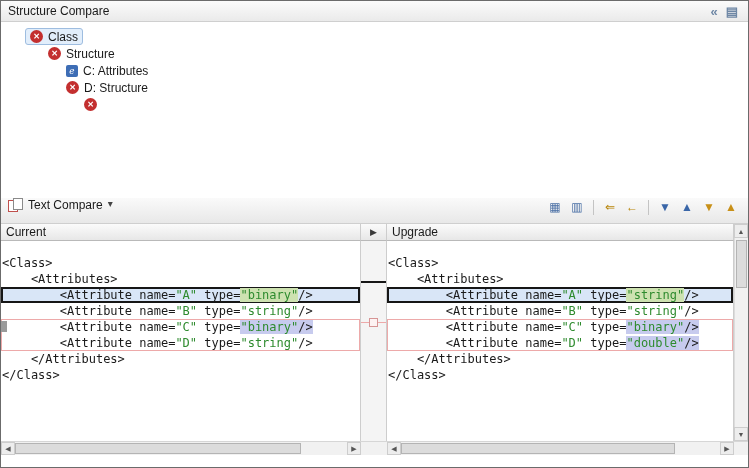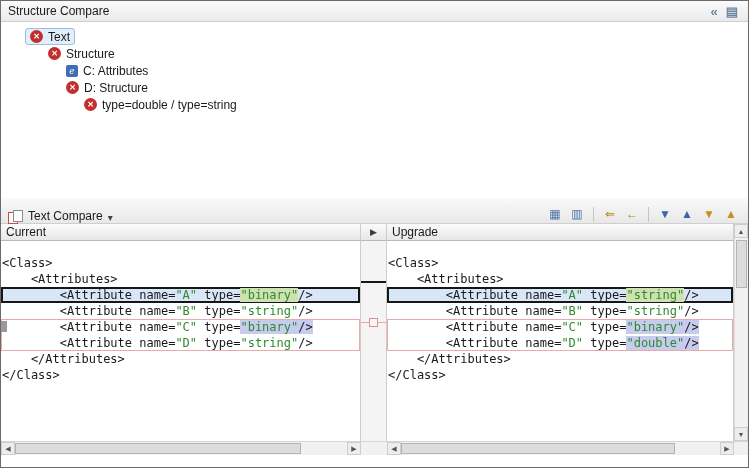--- a/index.html
+++ b/index.html
@@ -17,21 +17,21 @@
   .tree{height:176px;background:#fff;padding-top:6px;overflow:hidden}
   .tree-row{height:17px;display:flex;align-items:center}
   .tree-box{display:inline-flex;align-items:center;gap:5px;padding:0 4px;border:1px solid transparent;border-radius:3px;height:17px}
   .tree-row.selected .tree-box{background:#e2eefb;border-color:#9ebde0}
   .icon-conflict{width:13px;height:13px;border-radius:50%;background:#c32f2f;color:#fff;
     font-size:8px;line-height:13px;text-align:center;font-weight:bold;flex:0 0 auto}
   .icon-element{width:12px;height:12px;background:#3d6db5;color:#fff;font-size:9px;line-height:12px;
     text-align:center;border-radius:2px;font-style:italic;font-family:"DejaVu Serif",serif;flex:0 0 auto}
 
   
-  .tc-header{height:26px;display:flex;align-items:flex-end;gap:5px;padding:0 7px;
+  .tc-header{height:26px;display:flex;align-items:flex-start;gap:5px;padding:0 7px;
     background:linear-gradient(#fafafa,#e8e8e8);border-bottom:1px solid #cfcfcf}
   .cmp-icon{width:15px;height:13px;position:relative;flex:0 0 auto}
   .cmp-icon::before{content:"";position:absolute;left:0;top:2px;width:8px;height:10px;background:#fff;border:1px solid #c0504d}
   .cmp-icon::after{content:"";position:absolute;right:0;top:0;width:8px;height:10px;background:#fff;border:1px solid #8a8a8a}
   .tc-dd{color:#444;font-size:10px}
   .tc-toolbar{margin-left:auto;display:flex;align-items:center;gap:2px}
   .tb-icon{width:20px;height:18px;display:flex;align-items:center;justify-content:center;font-size:12px;cursor:default}
   .tb-sep{width:1px;height:15px;background:#c4c4c4;margin:0 4px}
 
   
@@ -91,21 +91,21 @@
     <span>Structure Compare</span>
     <span class="ph-spacer"></span>
     <span class="ph-icon">«</span>
     <span class="ph-icon">▤</span>
   </div>
 
   <div class="tree" id="tree">
       <div class="tree-row selected" style="padding-left: 24px;">
         <span class="tree-box">
           <span class="icon-conflict">✕</span>
-          <span>Text</span>
+          <span>Class</span>
         </span>
       </div>
       <div class="tree-row" style="padding-left: 42px;">
         <span class="tree-box">
           <span class="icon-conflict">✕</span>
           <span>Structure</span>
         </span>
       </div>
       <div class="tree-row" style="padding-left: 60px;">
         <span class="tree-box">
@@ -115,21 +115,20 @@
       </div>
       <div class="tree-row" style="padding-left: 60px;">
         <span class="tree-box">
           <span class="icon-conflict">✕</span>
           <span>D: Structure</span>
         </span>
       </div>
       <div class="tree-row" style="padding-left: 78px;">
         <span class="tree-box">
           <span class="icon-conflict">✕</span>
-          <span>type=double / type=string</span>
         </span>
       </div>
     </div>
 
   <div class="tc-header">
     <span class="cmp-icon"></span>
     <span>Text Compare</span>
     <span class="tc-dd">▾</span>
     <span class="tc-toolbar" id="toolbar">
         <span class="tb-icon" style="color: rgb(74, 111, 165);">▦</span>

